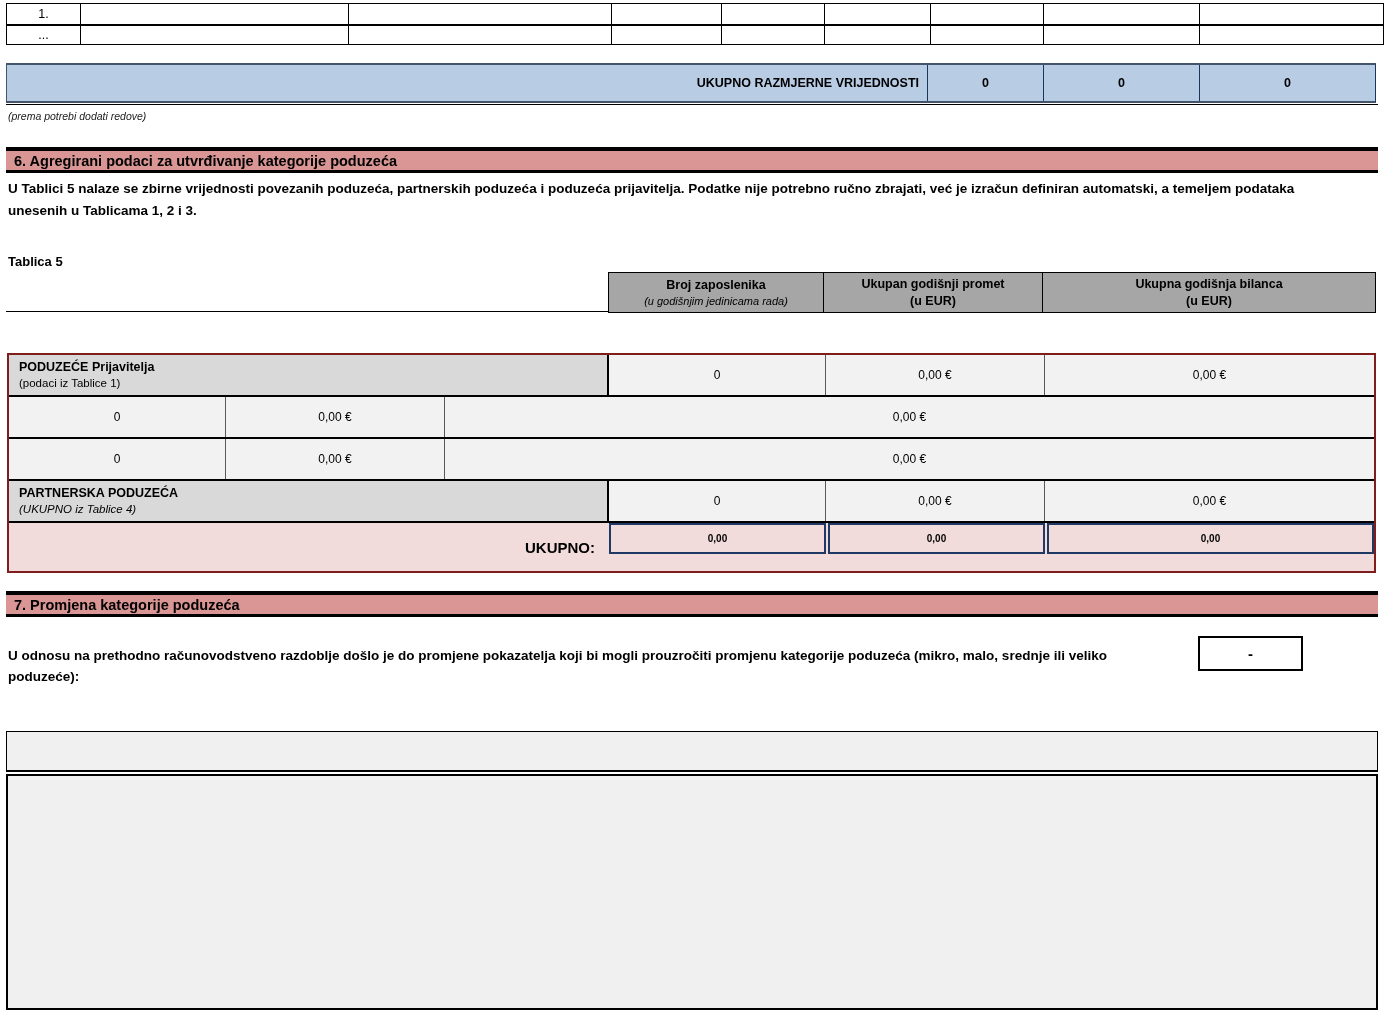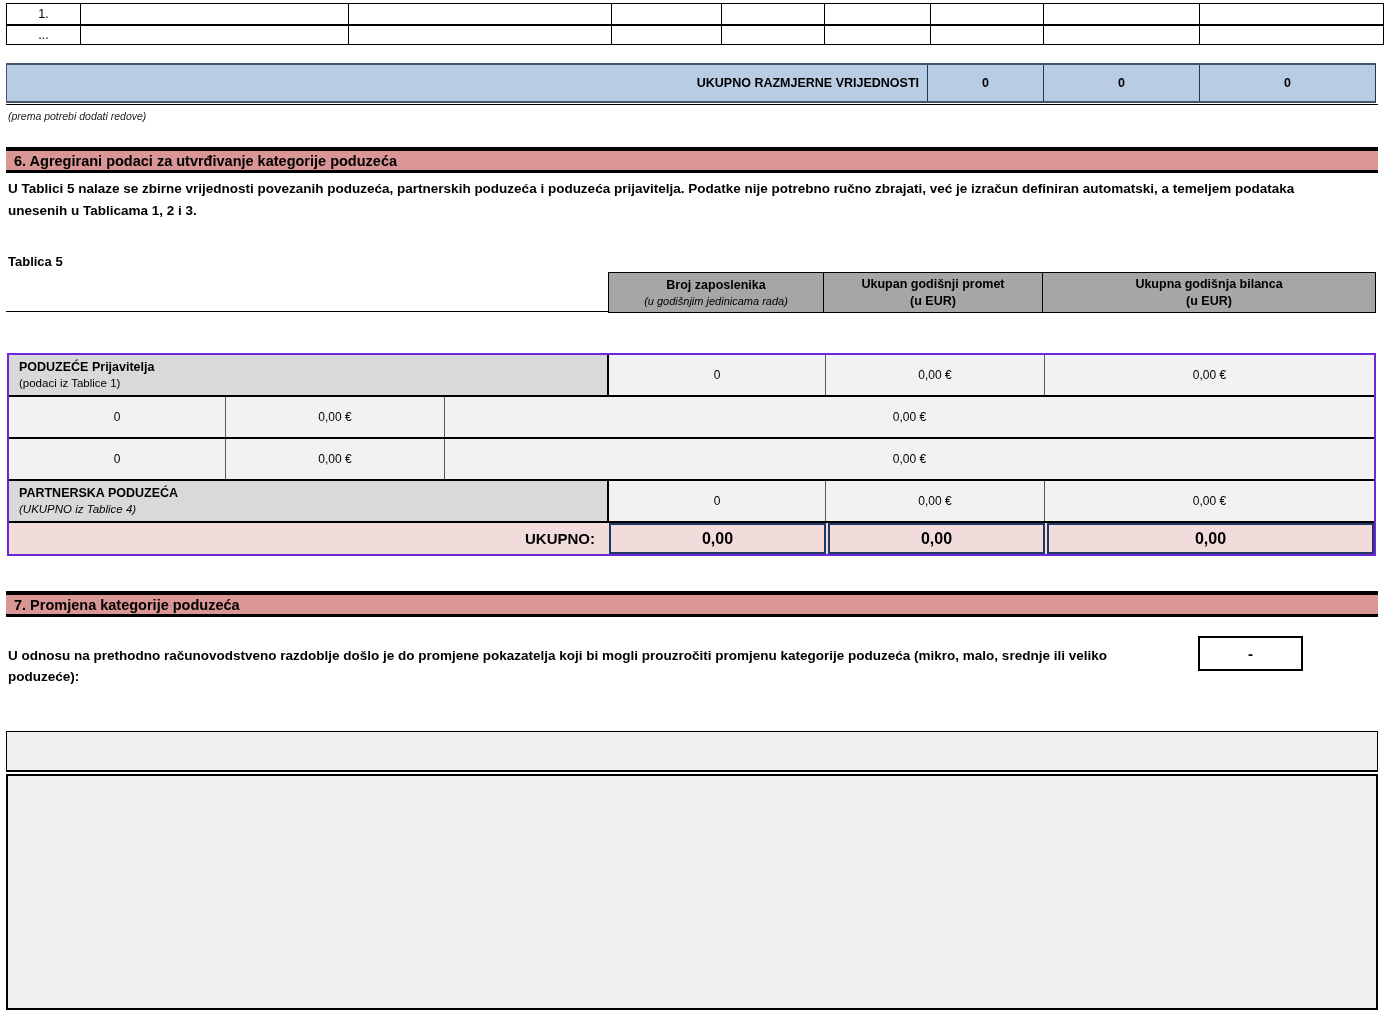--- a/index.html
+++ b/index.html
@@ -50,34 +50,34 @@
   .t5-hcell { border-right:1.5px solid #000; display:flex; flex-direction:column; align-items:center; justify-content:center; }
   .t5-hcell:last-child { border-right:none; }
   .hc0{width:215px;} .hc1{width:219px;} .hc2{flex:1;}
   .t5-htitle { font-weight:bold; font-size:12.5px; line-height:17px; }
   .t5-hsub-italic { font-style:italic; font-size:11px; line-height:15px; }
   .t5-hsub-bold { font-weight:bold; font-size:12.5px; line-height:17px; }
 
   .rule-left { position:absolute; left:6px; top:311px; width:602px; border-top:1.5px solid #000; }
 
   
-  .t5-body { position:absolute; left:7px; top:353px; width:1369px; border:2px solid #6d28d9; }
+  .t5-body { position:absolute; left:7px; top:353px; width:1369px; border:2px solid #7f1d1d; }
   .t5-row { display:flex; height:42px; border-bottom:2px solid #000; }
   .t5-label-cell { width:600px; background:#d9d9d9; padding:4px 0 0 10px; border-right:2px solid #000; }
   .t5-row-label { font-weight:bold; font-size:12.5px; line-height:17px; }
   .t5-row-sub { font-size:11.5px; line-height:15px; }
   .t5-row-sub.it { font-style:italic; }
   .t5-val { background:#f2f2f2; display:flex; align-items:center; justify-content:center; font-size:12px;
     border-right:1px solid #595959; }
   .vc0{width:217px;} .vc1{width:219px;} .vc2{flex:1; border-right:none;}
 
-  .t5-total { display:flex; height:31px; background:#f2dcdb; }
+  .t5-total { display:flex; height:48px; background:#f2dcdb; }
   .t5-total-label { width:600px; display:flex; align-items:center; justify-content:flex-end;
     padding-right:14px; font-weight:bold; font-size:15px; }
-  .t5-total-val { display:flex; align-items:center; justify-content:center; font-weight:bold; font-size:16px;
+  .t5-total-val { display:flex; align-items:center; justify-content:center; font-weight:bold; font-size:10px;
     border:2.5px solid #1f3864; background:#f2dcdb; height:31px; margin-top:-0px; }
   .uv0{width:217px; margin-right:2px;} .uv1{width:217px; margin-right:2px;} .uv2{flex:1;}
 
   
   .dash-box { position:absolute; left:1198px; top:636px; width:105px; height:35px; background:#fff;
     border:2px solid #000; display:flex; align-items:center; justify-content:center;
     font-weight:bold; font-size:15px; }
 
   .gray-strip { position:absolute; left:6px; top:731px; width:1372px; height:41px;
     background:#f0f0f0; border-top:1.5px solid #000; border-bottom:2px solid #000;

